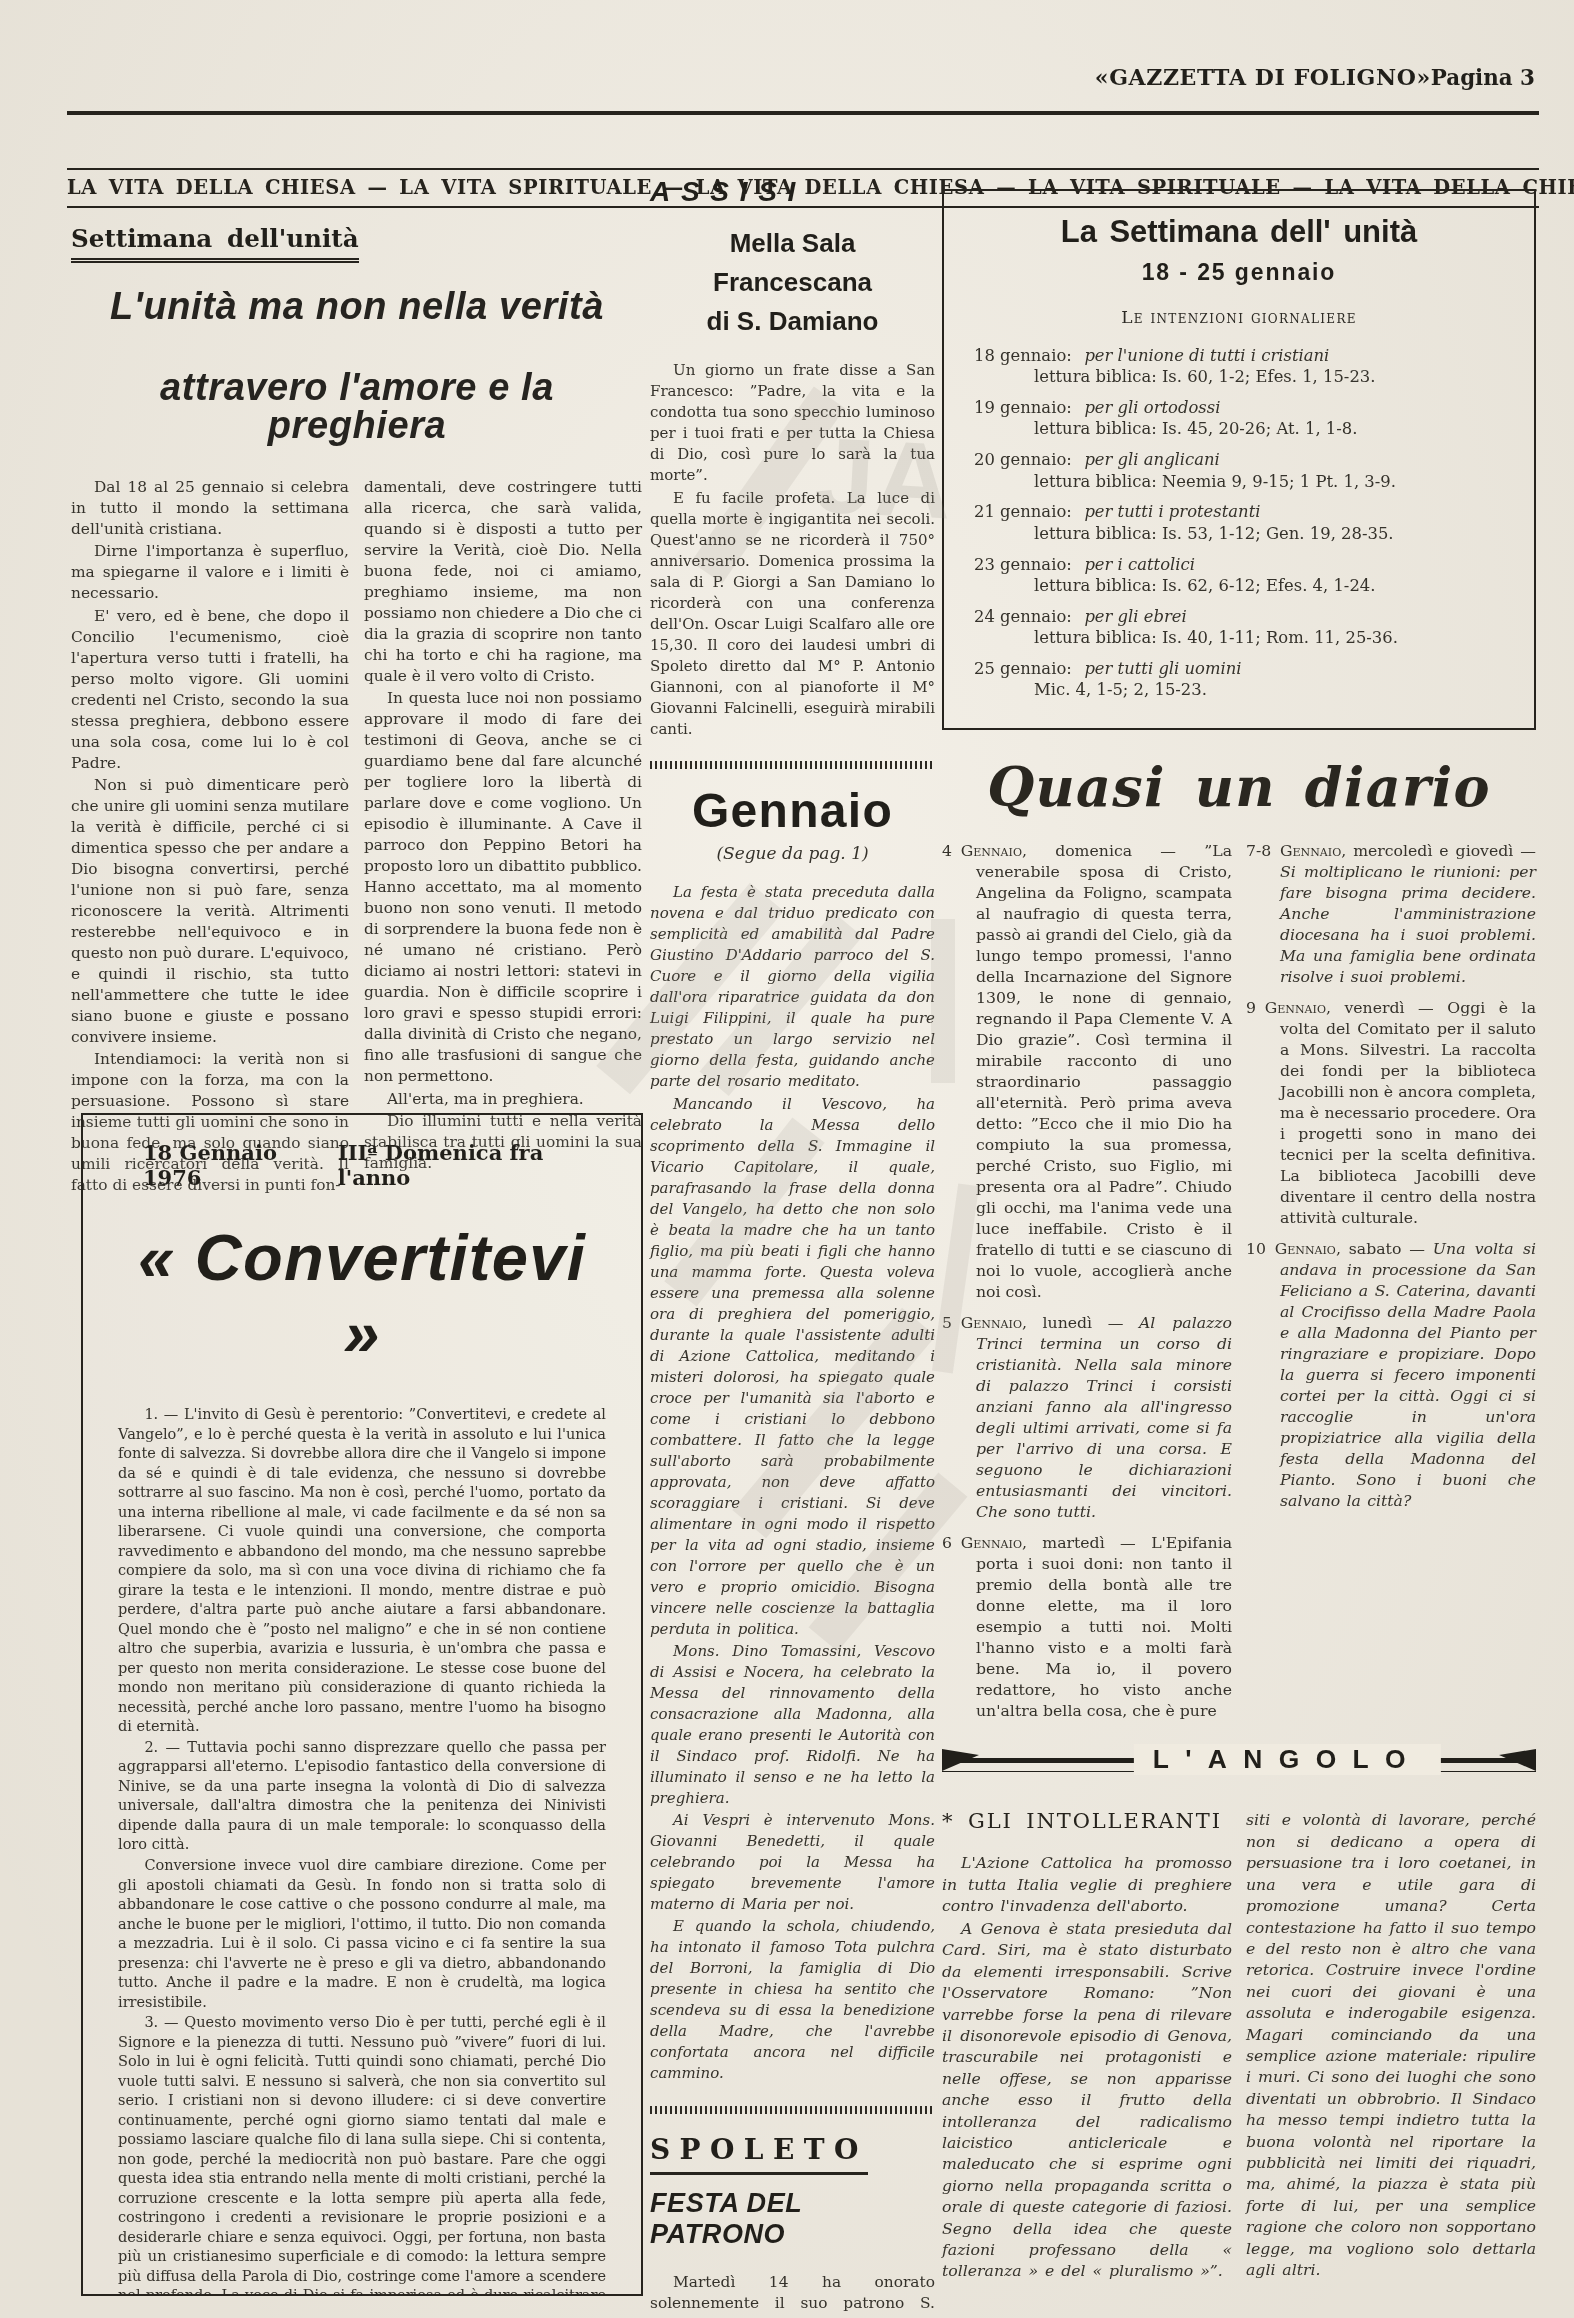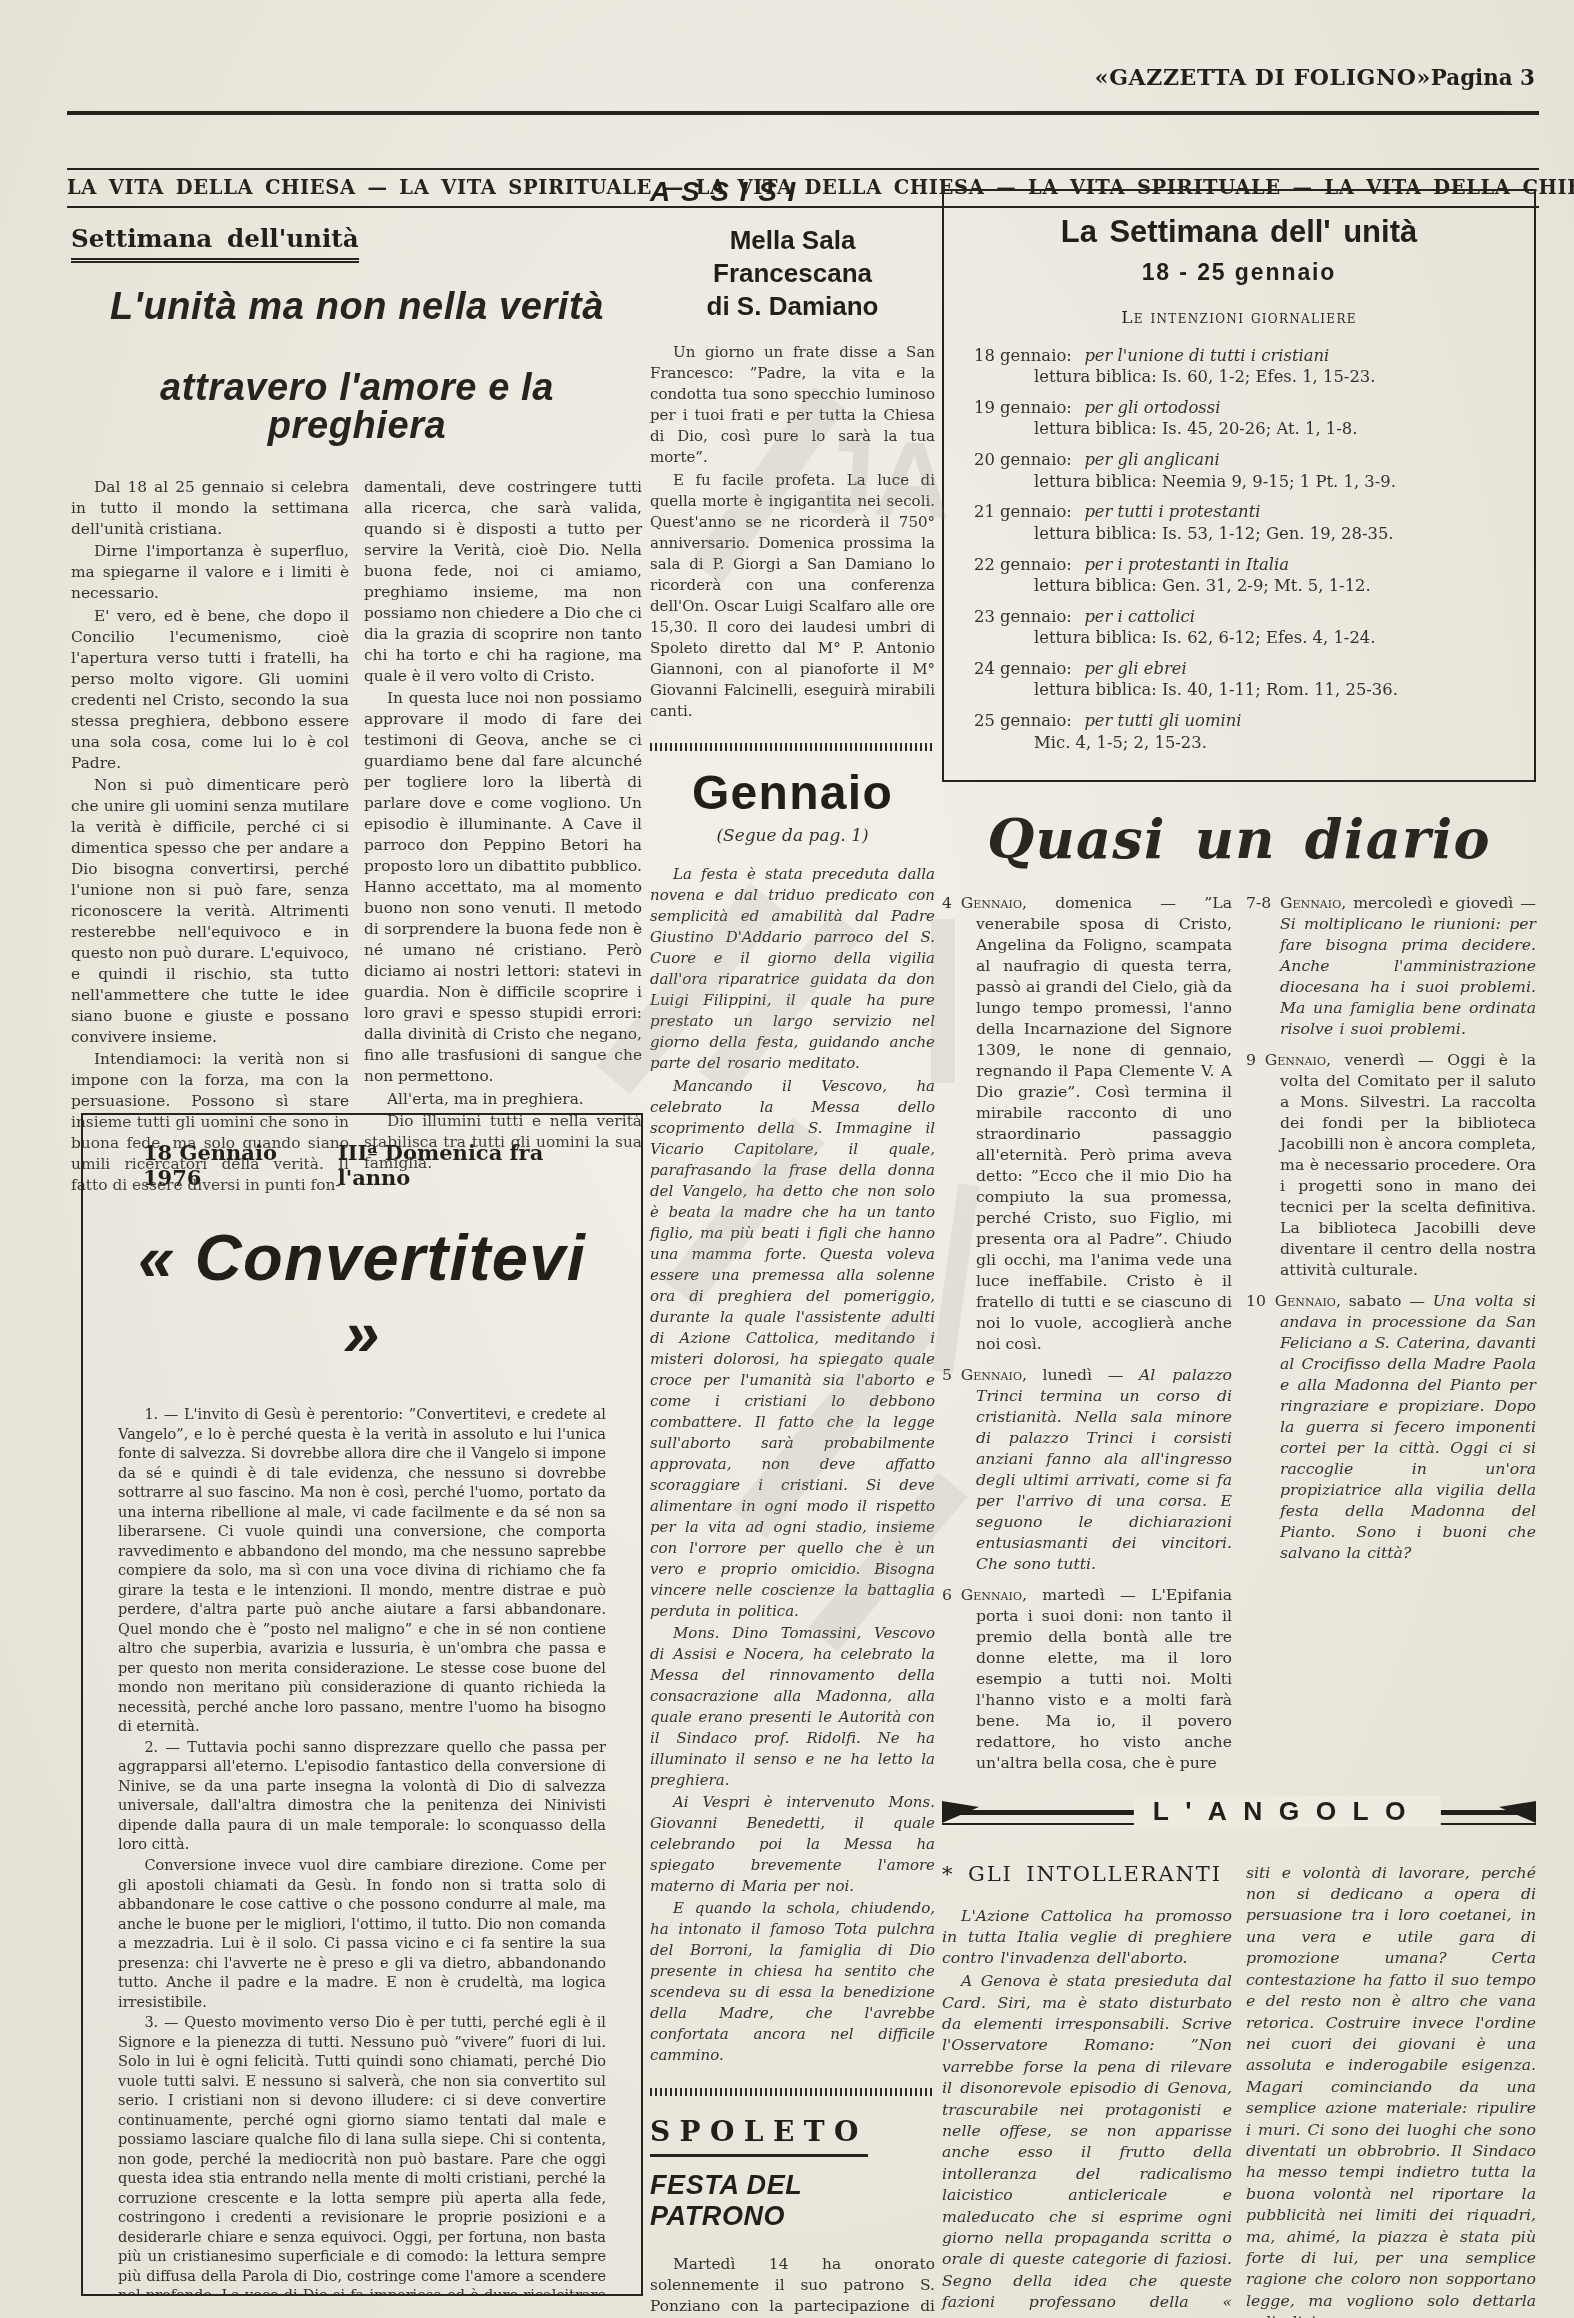--- a/index.html
+++ b/index.html
@@ -32,21 +32,21 @@
 
   
   .conv-box{position:absolute;left:81px;top:1113px;width:562px;height:1183px;box-sizing:border-box;border:2.5px solid #26231d;padding:25px 35px 19px;overflow:hidden;background:rgba(255,255,255,.06);}
   .conv-daterow{display:flex;justify-content:space-between;font-size:21px;font-weight:bold;color:#211f1a;padding:0 11.3px 0 25px;gap:15px;}
   .conv-title{text-align:center;font-family:"Liberation Sans",sans-serif;font-style:italic;font-weight:bold;font-size:65px;color:#211f1a;margin:30px 0 35px;letter-spacing:1.3px;}
   .conv-body .body-p{font-size:14.5px;line-height:19.5px;text-indent:26.4px;}
 
   
   .midcol{position:absolute;left:650px;top:176px;width:285px;}
   .assisi-head{font-family:"Liberation Sans",sans-serif;font-style:italic;font-weight:bold;font-size:28px;letter-spacing:10.7px;color:#211f1a;}
-  .assisi-title{margin-top:16.4px;text-align:center;font-family:"Liberation Sans",sans-serif;font-weight:bold;font-size:26px;line-height:33px;color:#211f1a;}
+  .assisi-title{margin-top:16.4px;text-align:center;font-family:"Liberation Sans",sans-serif;font-weight:bold;font-size:26px;line-height:39px;color:#211f1a;}
   .mid-body{margin-top:19px;}
   .mid-body .body-p{font-size:15px;line-height:21px;}
   .hatch{height:8.2px;margin:21.4px 0 0;background:repeating-linear-gradient(90deg,#2c2922 0 2.5px,transparent 2.5px 5px);}
   .gennaio-title{margin-top:14px;text-align:center;font-family:"Liberation Sans",sans-serif;font-weight:bold;font-size:48px;letter-spacing:1.3px;color:#211f1a;}
   .segue{text-align:center;font-style:italic;font-size:17px;margin:5px 0 16.4px;}
   .ital .body-p{font-style:italic;word-spacing:1.9px;}
   .spoleto-head{display:inline-block;margin-top:19px;font-weight:bold;font-size:28px;letter-spacing:9.4px;color:#211f1a;border-bottom:3.1px solid #26231d;padding-bottom:6.3px;}
   .festa-title{margin-top:13px;font-family:"Liberation Sans",sans-serif;font-style:italic;font-weight:bold;font-size:27px;letter-spacing:0.6px;color:#211f1a;}
   .spoleto-body{margin-top:21.4px;}
 
@@ -181,24 +181,20 @@
       </div>
       <div class="sitem">
         <div class="l1"><span class="date">20 gennaio:</span><span class="intent">per gli anglicani</span></div>
         <div class="l2">lettura biblica: Neemia 9, 9-15; 1 Pt. 1, 3-9.</div>
       </div>
       <div class="sitem">
         <div class="l1"><span class="date">21 gennaio:</span><span class="intent">per tutti i protestanti</span></div>
         <div class="l2">lettura biblica: Is. 53, 1-12; Gen. 19, 28-35.</div>
       </div>
       <div class="sitem">
-        <div class="l1"><span class="date">22 gennaio:</span><span class="intent">per i protestanti in Italia</span></div>
-        <div class="l2">lettura biblica: Gen. 31, 2-9; Mt. 5, 1-12.</div>
-      </div>
-      <div class="sitem">
         <div class="l1"><span class="date">23 gennaio:</span><span class="intent">per i cattolici</span></div>
         <div class="l2">lettura biblica: Is. 62, 6-12; Efes. 4, 1-24.</div>
       </div>
       <div class="sitem">
         <div class="l1"><span class="date">24 gennaio:</span><span class="intent">per gli ebrei</span></div>
         <div class="l2">lettura biblica: Is. 40, 1-11; Rom. 11, 25-36.</div>
       </div>
       <div class="sitem">
         <div class="l1"><span class="date">25 gennaio:</span><span class="intent">per tutti gli uomini</span></div>
         <div class="l2">Mic. 4, 1-5; 2, 15-23.</div>

